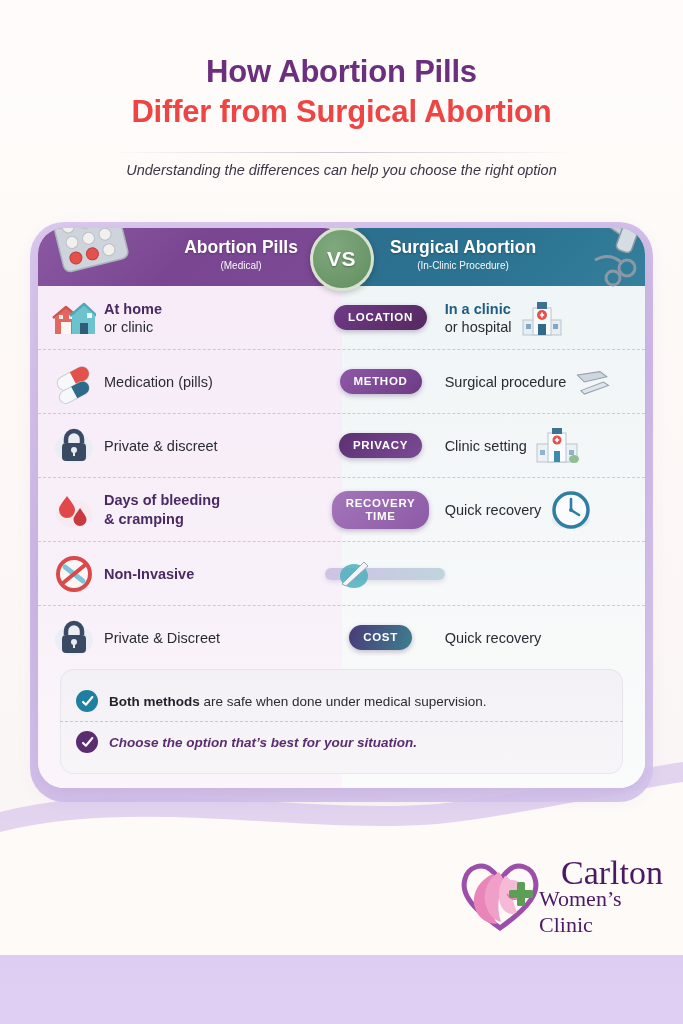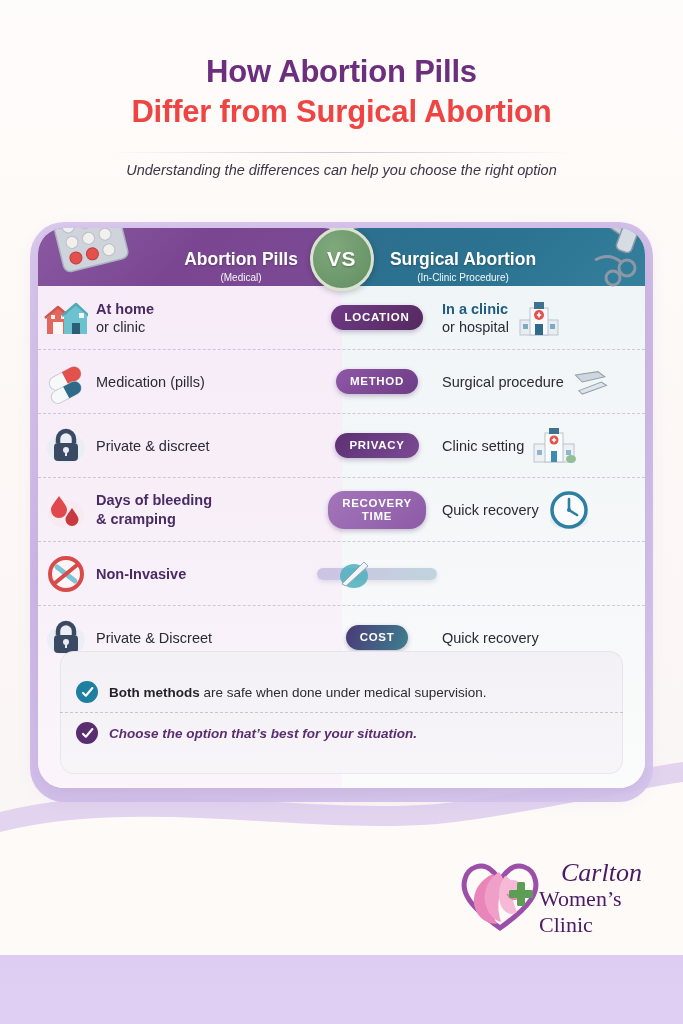--- a/index.html
+++ b/index.html
@@ -42,40 +42,40 @@
   .card-bg .r{flex:1;background:linear-gradient(180deg,#eef4f6 0%,#f4f7f8 45%,#fafbfb 100%);}
 
   
   .hdr{position:absolute;left:0;top:0;width:607px;height:58px;z-index:4;}
   .hdr-left{position:absolute;left:0;top:0;width:310px;height:58px;
     border-radius:0 24px 24px 0;
     background:linear-gradient(135deg,#8a59a2 0%,#7a4691 48%,#7c4a95 100%);}
   .hdr-right{position:absolute;right:0;top:0;width:310px;height:58px;
     border-radius:24px 0 0 24px;
     background:linear-gradient(135deg,#2d6e8d 0%,#2b7391 52%,#35809c 100%);}
-  .hdr-txt{position:absolute;top:20px;text-align:center;color:#fff;}
+  .hdr-txt{position:absolute;top:8px;text-align:center;color:#fff;}
   .hdr-txt .t1{font-size:17.5px;font-weight:bold;text-shadow:0 1px 2px rgba(0,0,0,.25);line-height:22px;}
   .hdr-txt .t2{font-size:10px;opacity:.95;line-height:16px;}
   .hdr-txt.L{left:88px;width:230px;}
   .hdr-txt.R{right:62px;width:240px;}
   .vs{position:absolute;left:50%;top:-1px;transform:translateX(-50%);
     width:58px;height:58px;border-radius:50%;
     background:radial-gradient(circle at 35% 30%,#7fa97c,#6b9669 70%,#5e8a5d 100%);
     border:3px solid #d9e3cf;box-shadow:0 2px 6px rgba(0,0,0,.22);
     display:flex;align-items:center;justify-content:center;
     color:#fff;font-size:21px;font-weight:bold;letter-spacing:.5px;
     text-shadow:0 1px 2px rgba(0,0,0,.3);z-index:6;}
 
   
   .rows{position:absolute;left:0;top:58px;width:607px;z-index:3;}
   .row{position:relative;height:63px;display:flex;align-items:center;
     border-bottom:1px dashed rgba(150,140,170,.42);}
   .row:last-child{border-bottom:none;}
   .cell{display:flex;align-items:center;height:63px;}
-  .cell.left{width:268px;padding-left:6px;gap:8px;}
+  .cell.left{width:268px;padding-left:14px;gap:8px;}
   .cell.mid{width:130px;justify-content:center;}
   .cell.right{width:195px;gap:8px;padding-right:8px;justify-content:flex-start;}
 
   .ico{width:44px;height:44px;flex:0 0 44px;position:relative;}
   .ico.sm{width:38px;height:38px;flex:0 0 38px;}
 
   .lbl{font-size:14.5px;color:#2b2b33;line-height:18px;}
   .lbl.em{font-weight:bold;color:#4a2a63;}
   .lbl.emt{font-weight:bold;color:#1f5d82;}
   .lbl.two{line-height:19px;}
@@ -87,36 +87,36 @@
   .pill.p2{background:linear-gradient(135deg,#8f58a8 0%,#6d3b84 100%);}
   .pill.p3{background:linear-gradient(135deg,#5c3072 0%,#7b4a94 100%);}
   .pill.p4{background:linear-gradient(135deg,#a375ba 0%,#8d5ba6 100%);}
   .pill.p5{background:linear-gradient(120deg,#cfc2e4 0%,#bfd5dd 100%);color:transparent;
     box-shadow:0 2px 5px rgba(120,110,150,.2);min-width:92px;}
   .pill.p6{background:linear-gradient(110deg,#4a3a78 0%,#3d7f8e 100%);}
 
   
   .notes{position:absolute;left:22px;bottom:14px;width:563px;
     background:linear-gradient(180deg,#f4f1f6 0%,#f7f5f8 100%);
-    border-radius:14px;padding:21px 0;z-index:3;
+    border-radius:14px;padding:12px 0;z-index:3;
     box-shadow:inset 0 0 0 1px rgba(150,140,170,.13);}
   .note{display:flex;align-items:center;gap:11px;padding:9px 16px;}
   .note + .note{border-top:1px dashed rgba(150,140,170,.45);}
   .chk{width:22px;height:22px;flex:0 0 22px;border-radius:50%;
     display:flex;align-items:center;justify-content:center;}
   .chk svg{width:13px;height:13px;}
   .note-txt{font-size:13.5px;color:#2b2b33;}
   .note-txt b{color:#231f2b;}
   .note-txt.it{font-style:italic;color:#5a2d70;font-weight:bold;}
 
   
   .logo{position:absolute;right:18px;top:848px;width:210px;height:92px;z-index:5;}
   .logo-text{position:absolute;left:84px;top:12px;width:130px;
     color:#4a1a63;font-family:"Liberation Serif",serif;}
-  .logo-l1{font-size:26px;line-height:26px;padding-left:22px;font-style:italic;}
+  .logo-l1{font-size:34px;line-height:26px;padding-left:22px;}
   .logo-l2{font-size:22px;line-height:26px;}
 </style>
 </head>
 <body>
 
 <div id="page">
 
   <div class="bg-top"></div>
 
   <svg class="bg-wave" viewBox="0 0 683 200" preserveAspectRatio="none">

